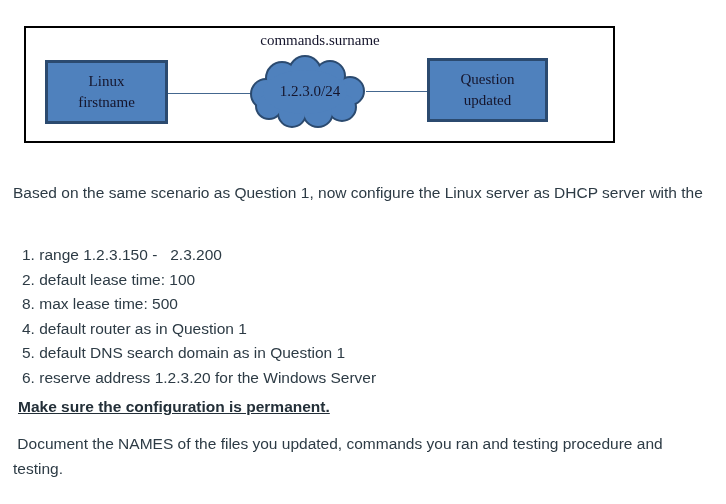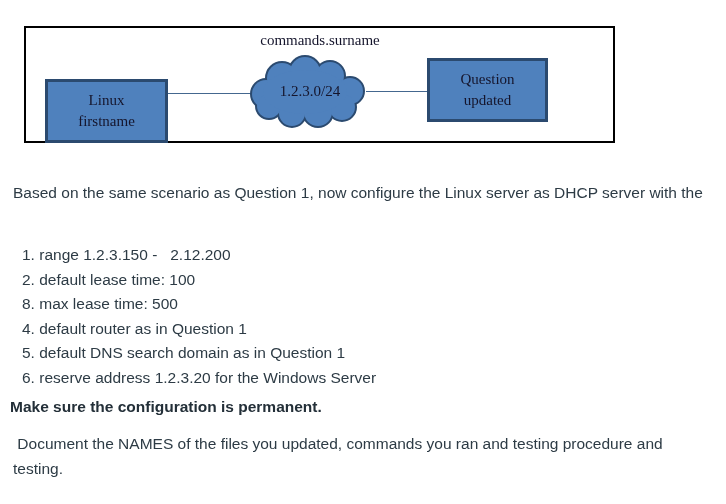--- a/index.html
+++ b/index.html
@@ -41,21 +41,21 @@
     display: flex;
     flex-direction: column;
     align-items: center;
     justify-content: center;
     font-family: "Liberation Serif", serif;
     font-size: 15px;
     line-height: 21px;
     color: #15152c;
     z-index: 2;
   }
-  .node-linux   { left: 45px;  top: 79px; }
+  .node-linux   { left: 45px;  top: 60px; }
   .node-windows { left: 427px; top: 58px; width: 121px; }
   .connector {
     position: absolute;
     height: 1px;
     background: #44678f;
     z-index: 1;
   }
   .connector-left  { left: 166px; top: 93px; width: 90px; }
   .connector-right { left: 366px; top: 91px; width: 62px; }
   .cloud-svg {
@@ -85,23 +85,24 @@
     left: 22px; top: 243px;
     margin: 0; padding: 0;
   }
   .q-list li {
     list-style: none;
     line-height: 24.5px;
     white-space: pre-wrap;
   }
   .q-emphasis {
     position: absolute;
-    left: 10px; top: 398px;
+    left: 18px; top: 398px;
     font-weight: bold;
     color: #232f38;
+    text-decoration: underline;
   }
   .q-closing {
     position: absolute;
     left: 13px; top: 431px;
     width: 712px;
   }
 </style>
 </head>
 <body>
 
@@ -149,21 +150,21 @@
   <div class="node node-windows">
     <span>Question</span>
     <span>updated</span>
   </div>
 
   <div class="q-text q-intro">
       <div class="t-line">Based on the same scenario as Question 1, now configure the Linux server as DHCP server with the</div>
     </div>
 
   <ol class="q-text q-list">
-      <li>1. range 1.2.3.150 -   2.12.200</li>
+      <li>1. range 1.2.3.150 -   2.3.200</li>
       <li>2. default lease time: 100</li>
       <li>8. max lease time: 500</li>
       <li>4. default router as in Question 1</li>
       <li>5. default DNS search domain as in Question 1</li>
       <li>6. reserve address 1.2.3.20 for the Windows Server</li>
     </ol>
 
   <div class="q-text q-emphasis">Make sure the configuration is permanent.</div>
 
   <div class="q-text q-closing">

